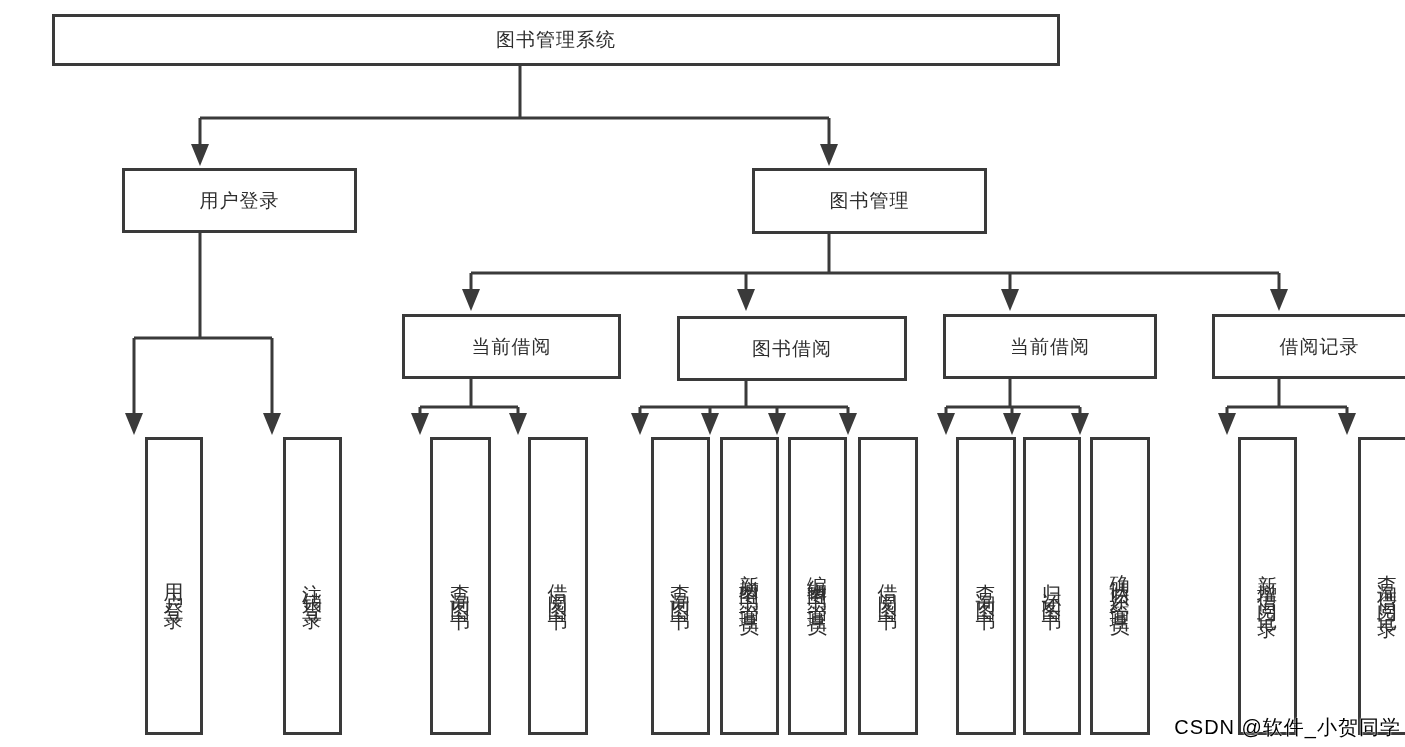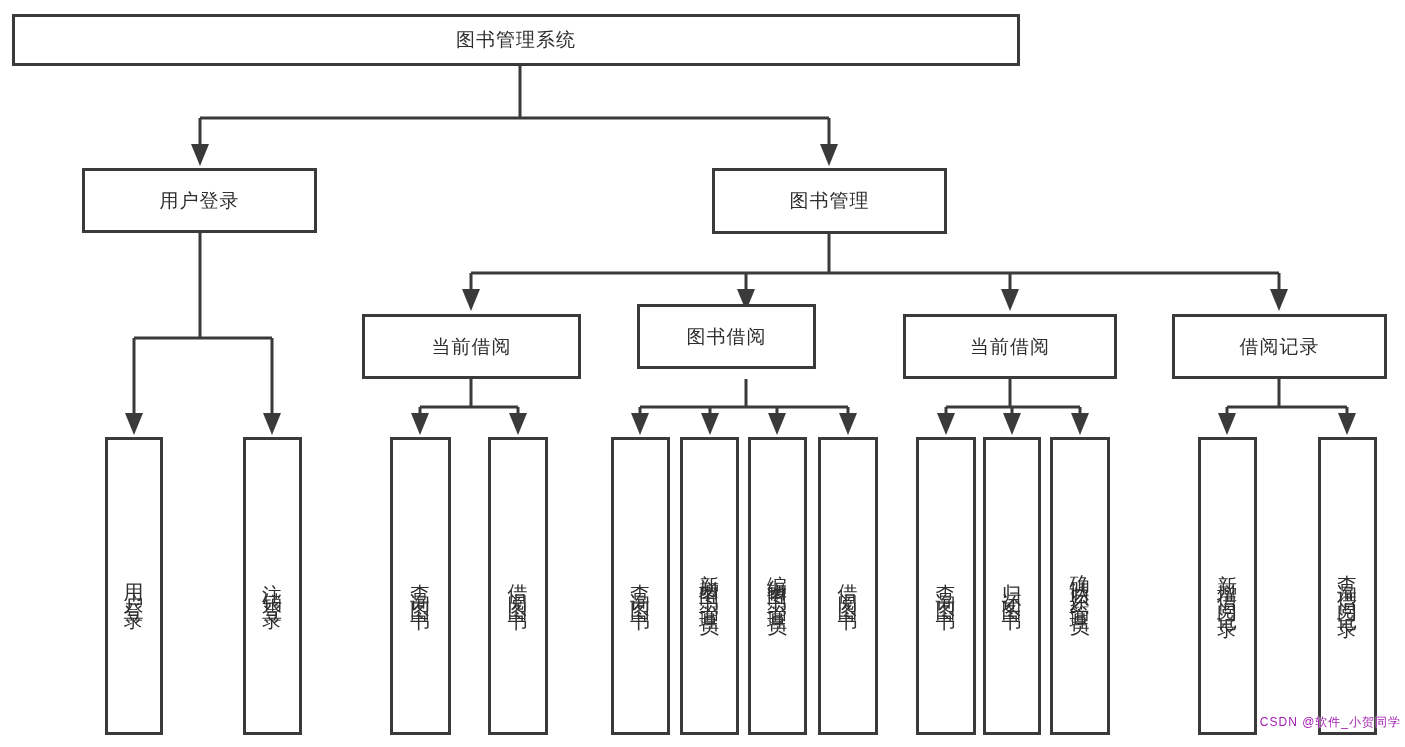--- a/index.html
+++ b/index.html
@@ -6,34 +6,34 @@
   .canvas{
     position:relative;width:1405px;height:747px;background:#ffffff;overflow:hidden;
     font-family:"Liberation Sans","DejaVu Sans",sans-serif;
   }
   .connectors{position:absolute;left:0;top:0;width:1405px;height:747px;z-index:1;}
   .connectors path{stroke:#3a3a3a;stroke-width:3;fill:none;}
   .connectors polygon{fill:#3a3a3a;stroke:none;}
   .node{
     position:absolute;box-sizing:border-box;background:#ffffff;
     border:3px solid #3a3a3a;display:flex;align-items:center;justify-content:center;
-    color:#2e2e2e;z-index:2;
+    color:#2e2e2e;z-index:2;margin-left:40px;
   }
   .node.h{font-size:19px;letter-spacing:1px;}
   .node.v{
     font-size:20px;
     writing-mode:vertical-rl;
     letter-spacing:9px;
     line-height:1;
     text-align:center;
   }
   .node.v span{display:block;}
   .watermark{
     position:absolute;right:4px;top:714px;z-index:5;
-    font-size:12px;color:#a21caf;letter-spacing:1px;
+    font-size:20px;color:#000000;letter-spacing:1px;
     text-shadow:0 0 2px #ffffff,0 0 1px #ffffff;
     white-space:nowrap;
   }
 </style>
 </head>
 <body>
 
 <div class="canvas">
 
   <svg class="connectors" viewBox="0 0 1405 747" xmlns="http://www.w3.org/2000/svg">
@@ -86,21 +86,21 @@
   <div class="node h" style="left:82px;top:168px;width:235px;height:65px">
     <span>用户登录</span>
   </div>
   <div class="node h" style="left:712px;top:168px;width:235px;height:66px">
     <span>图书管理</span>
   </div>
 
   <div class="node h" style="left:362px;top:314px;width:219px;height:65px">
     <span>当前借阅</span>
   </div>
-  <div class="node h" style="left:637px;top:304px;width:179px;height:65px">
+  <div class="node h" style="left:637px;top:316px;width:230px;height:65px">
     <span>图书借阅</span>
   </div>
   <div class="node h" style="left:1172px;top:314px;width:215px;height:65px">
     <span>借阅记录</span>
   </div>
   <div class="node h" style="left:903px;top:314px;width:214px;height:65px">
     <span>当前借阅</span>
   </div>
 
   <div class="node v" style="left:105px;top:437px;width:58px;height:298px">

